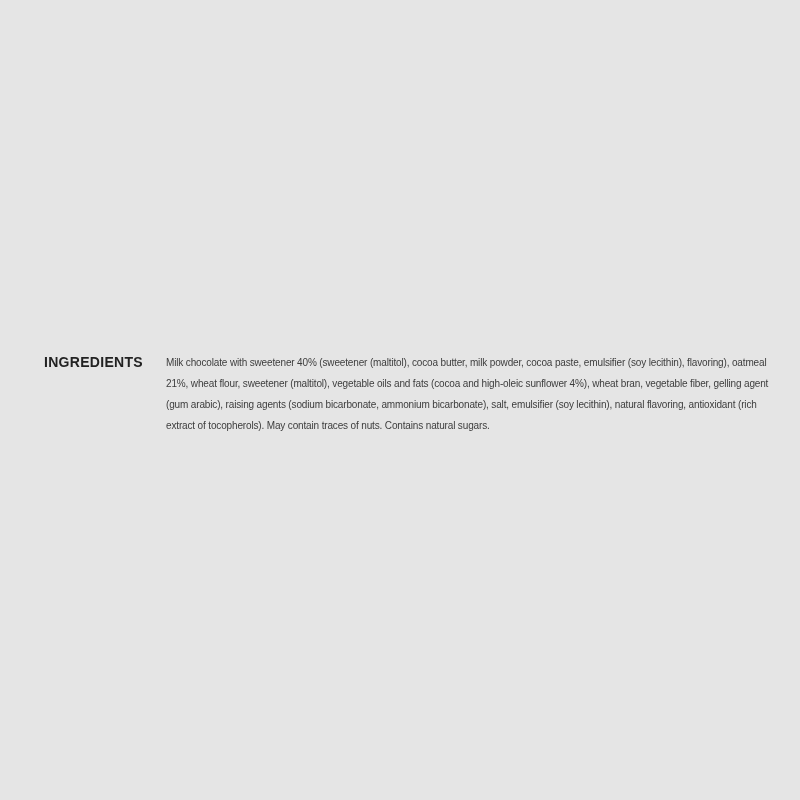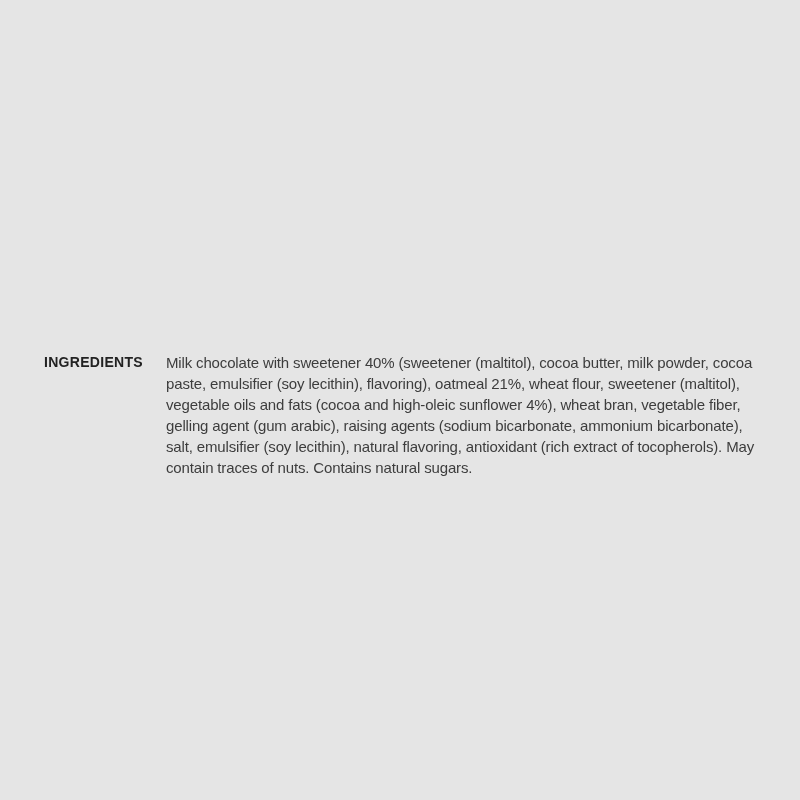--- a/index.html
+++ b/index.html
@@ -30,21 +30,21 @@
     font-size: 14px;
     font-weight: 700;
     letter-spacing: 0.3px;
     line-height: 21px;
     color: #222222;
     text-transform: uppercase;
   }
   .ingredients-text {
     margin: 0;
     width: 605px;
-    font-size: 15px;
+    font-size: 10px;
     letter-spacing: -0.15px;
     line-height: 21px;
     color: #3d3d3d;
     text-align: left;
   }
 </style>
 </head>
 <body>
 
 <div class="page">

